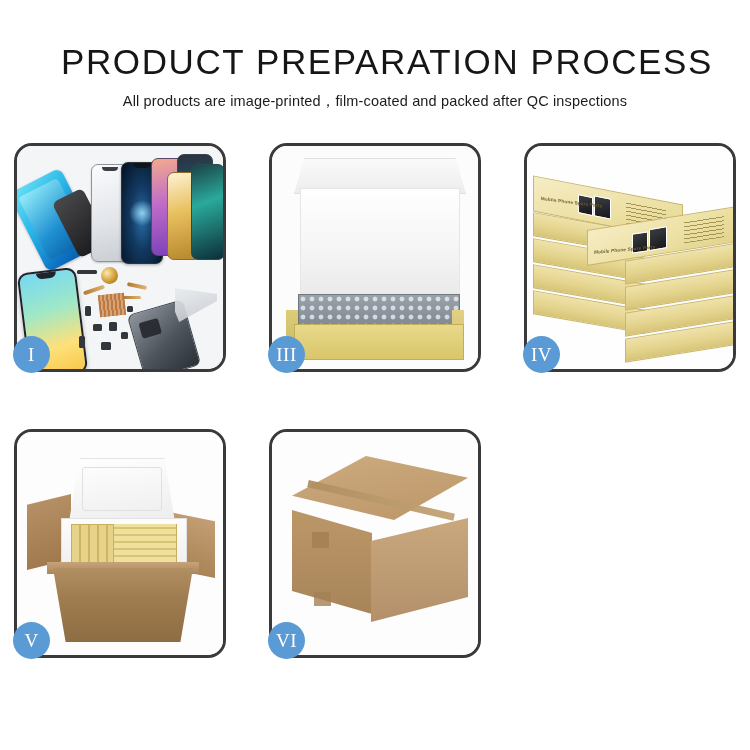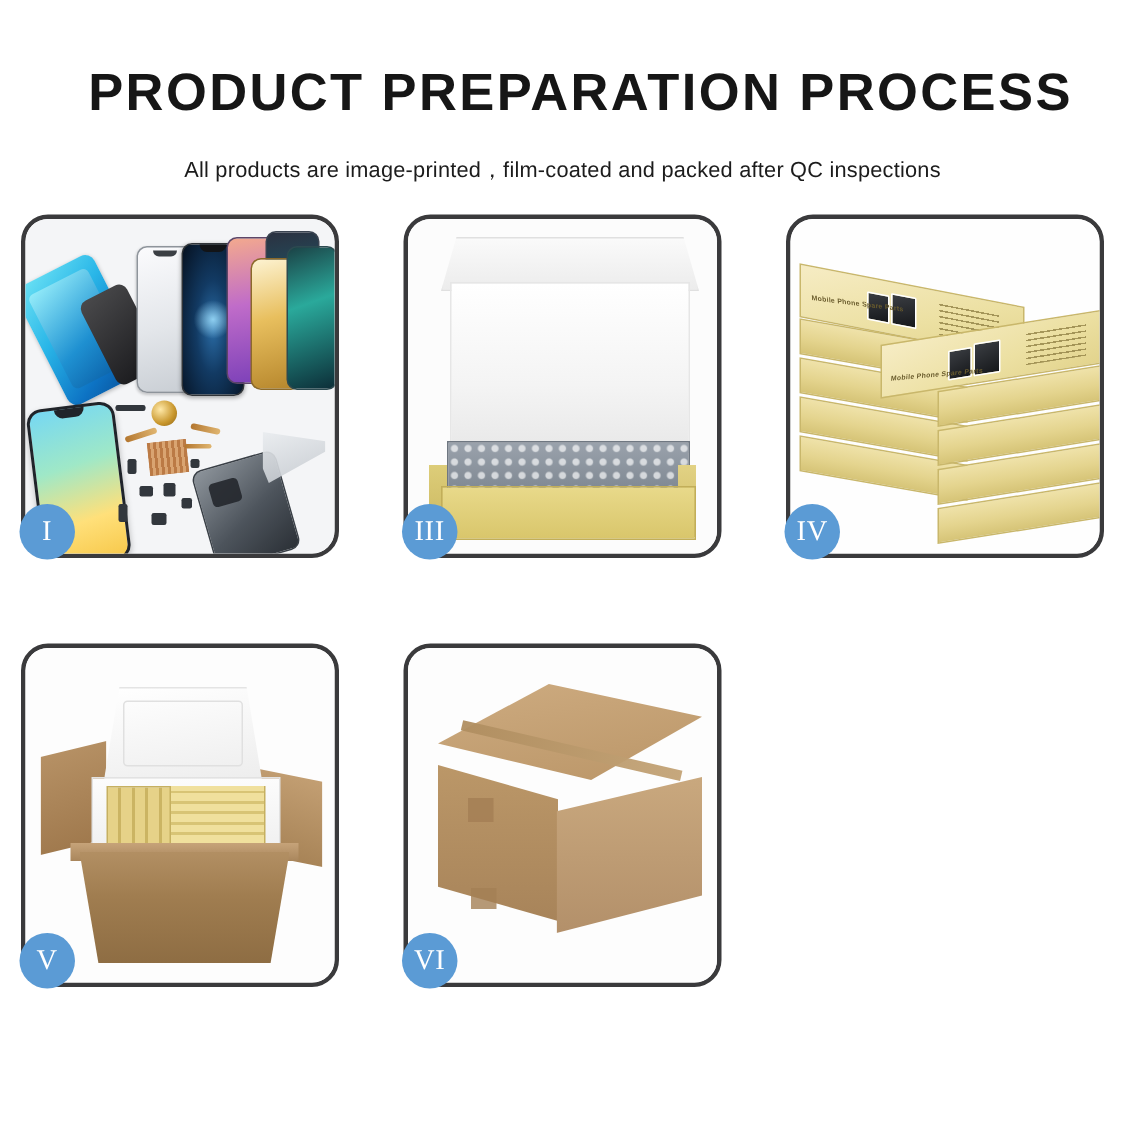--- a/index.html
+++ b/index.html
@@ -21,29 +21,29 @@
     position: absolute;
     left: 0;
     top: 0;
     width: 750px;
     text-align: center;
   }
   .title {
     margin: 0;
     padding-top: 44px;
     font-size: 35px;
-    font-weight: 700;
+    font-weight: 400;
     letter-spacing: 1.6px;
     color: #161616;
     line-height: 1.05;
     white-space: nowrap;
     padding-left: 24px;
   }
   .subtitle {
-    margin: 12px;
+    margin: 0;
     padding-top: 11px;
     font-size: 14.5px;
     font-weight: 400;
     letter-spacing: 0.15px;
     color: #1c1c1c;
     white-space: nowrap;
   }
 
   
   .grid {

